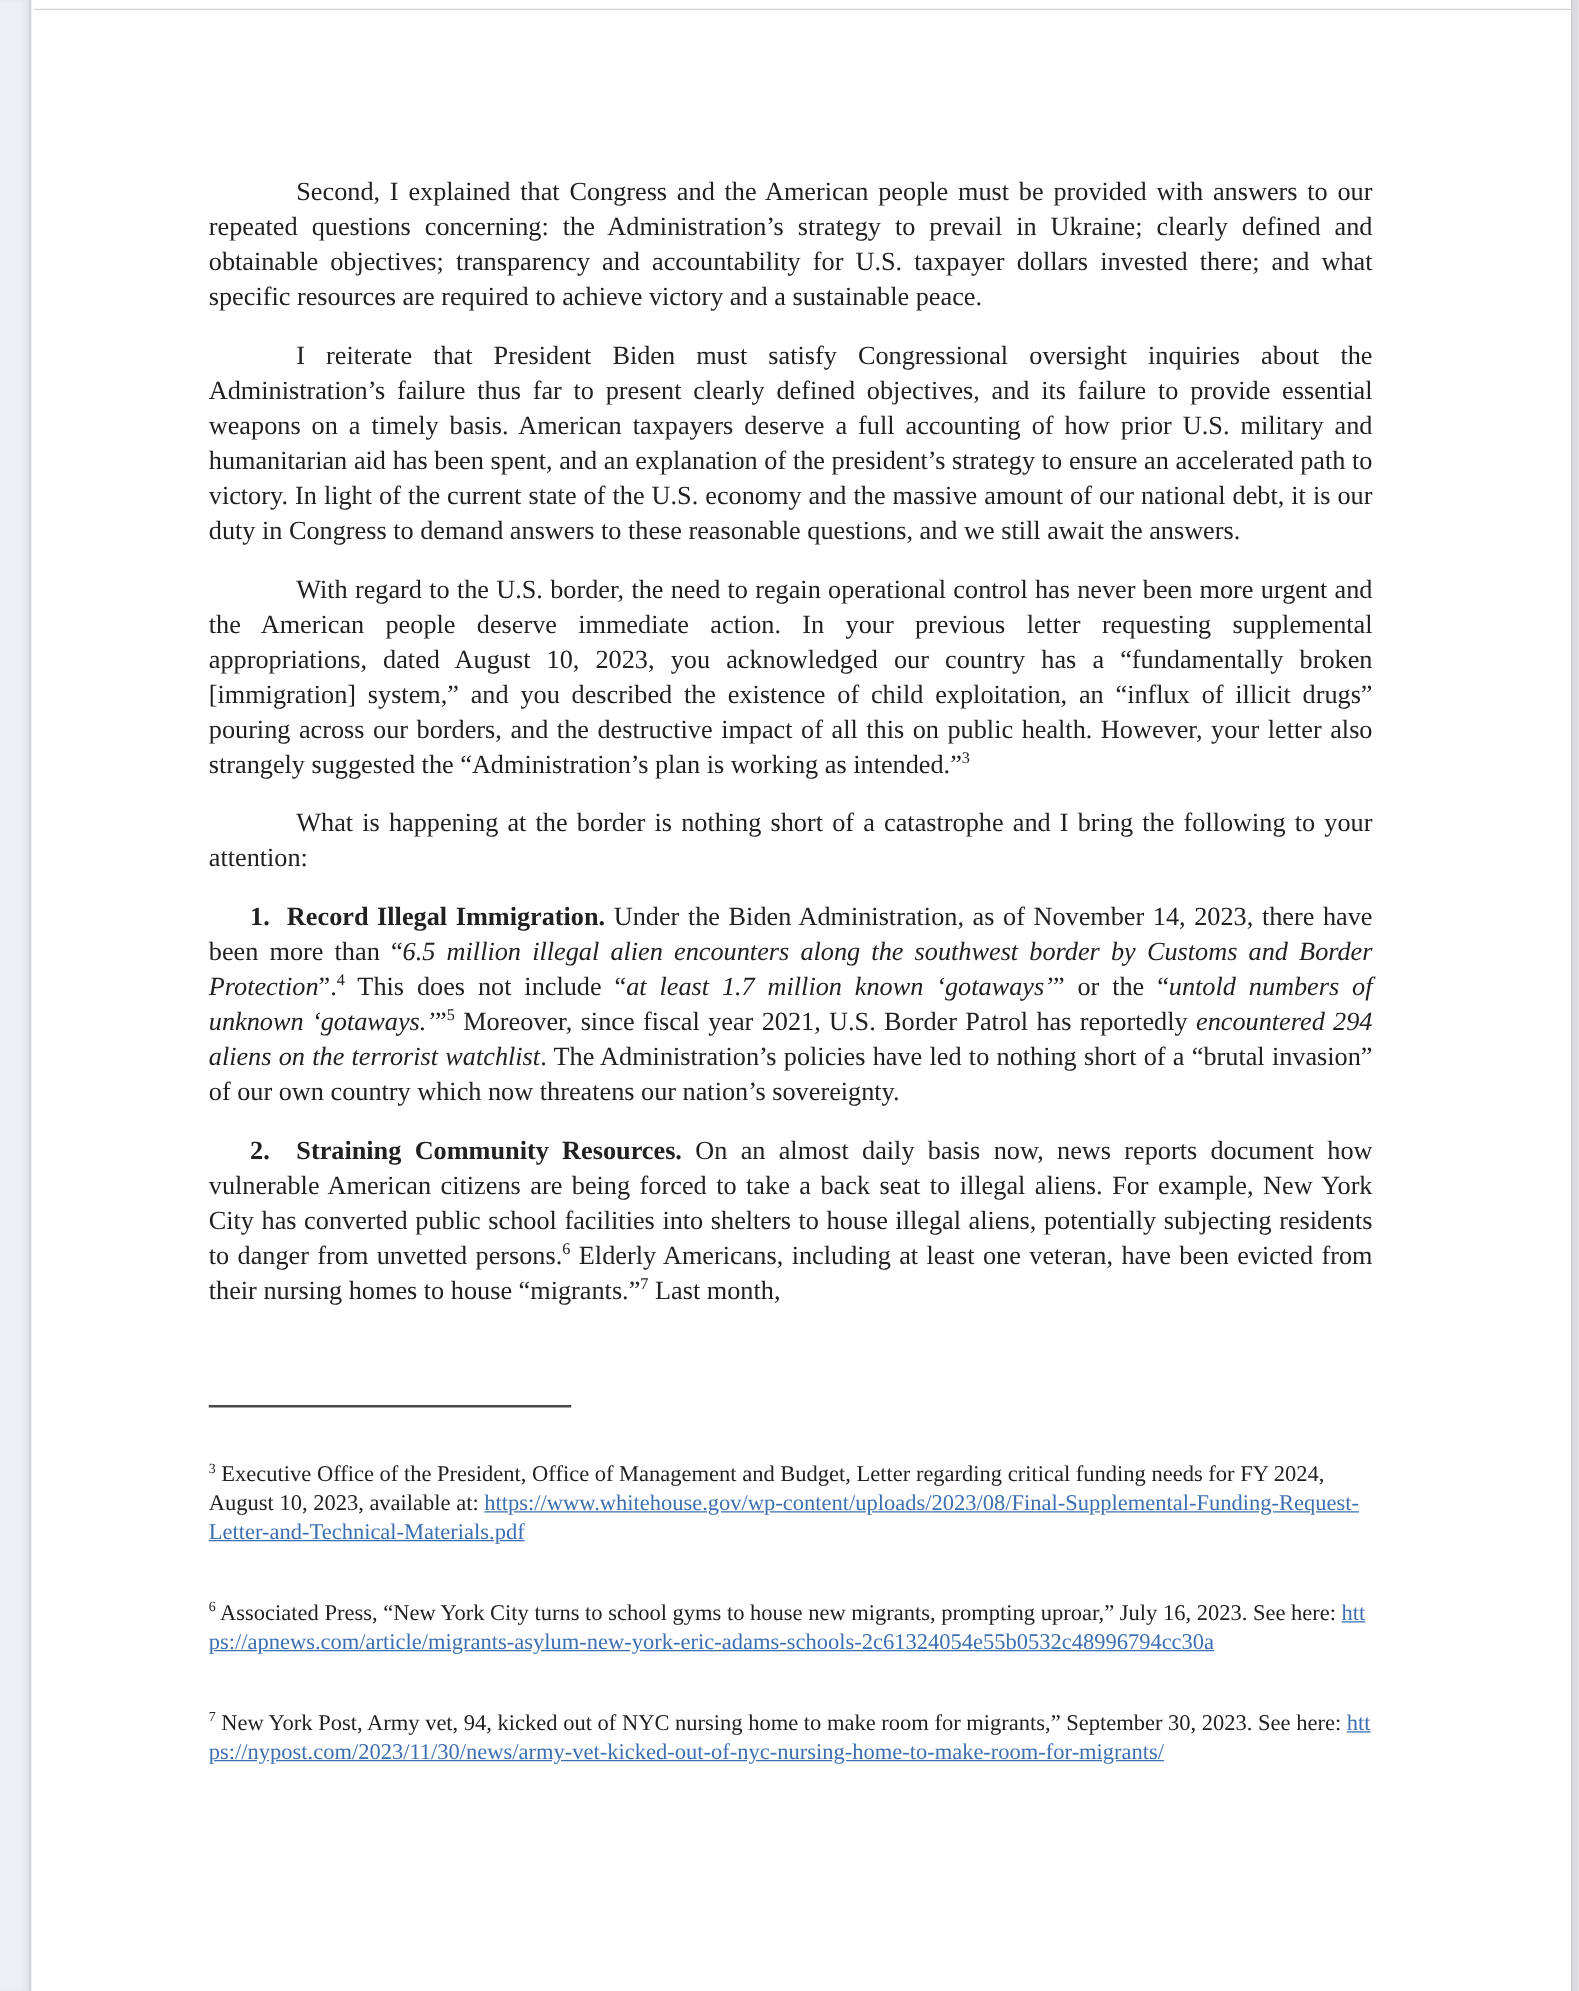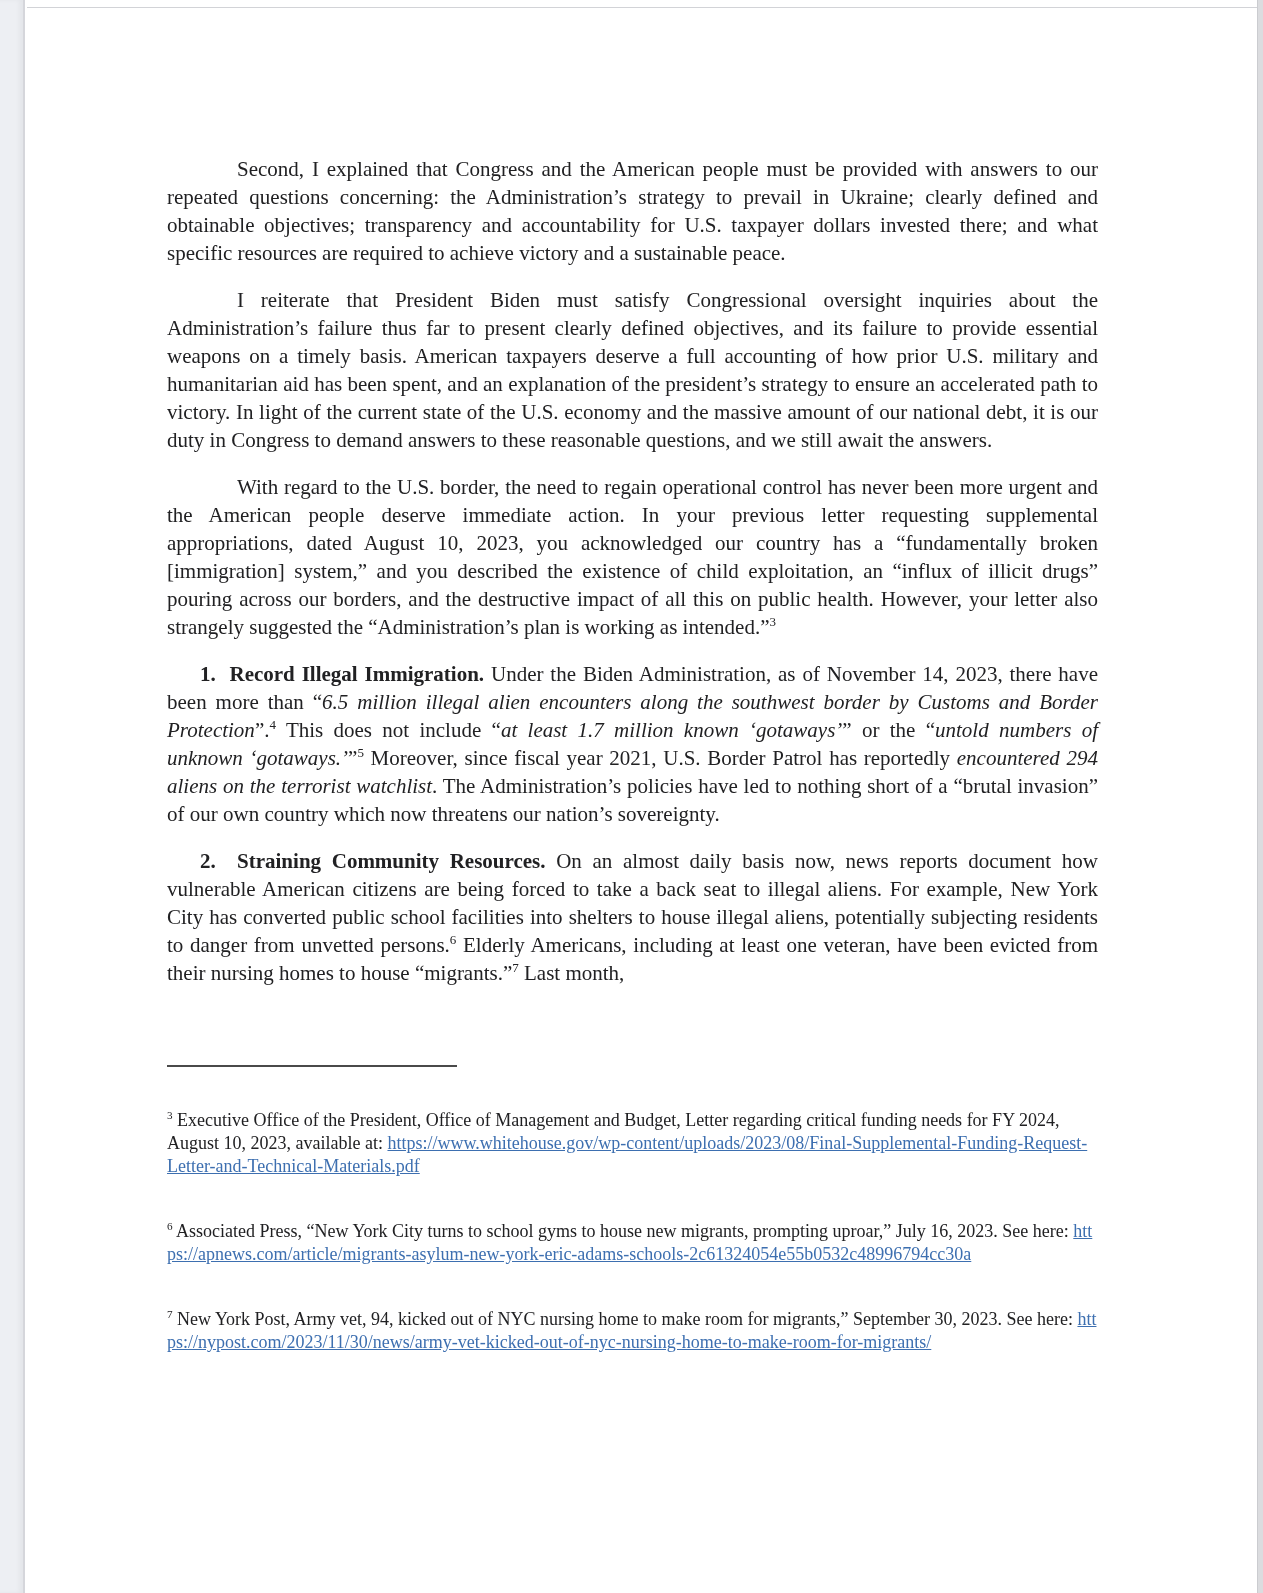--- a/index.html
+++ b/index.html
@@ -27,21 +27,21 @@
   .gutter-right{
     position:absolute;right:0;top:0;width:6px;height:100%;
     background:var(--gutter-right);
     border-left:1px solid #cbccd0;
   }
   .page-top-edge{
     position:absolute;left:27px;right:6px;top:7px;height:1px;
     background:#d2d3d7;
   }
   .content{
-    position:absolute;left:167px;top:155px;width:931px;
+    position:absolute;left:167px;top:139px;width:931px;
     font-size:21px;line-height:28px;
     text-align:justify;
   }
   .content p{margin-top:19px;}
   .content p:first-child{margin-top:0;}
   p.body{text-indent:70px;}
   p.list{text-indent:33px;}
   .b{font-weight:bold;font-family:Liberation Serif, serif;}
   .i{font-style:italic;}
   sup{
@@ -71,20 +71,21 @@
 
 <div class="gutter-left"></div>
 <div class="page-top-edge"></div>
 <div class="gutter-right"></div>
 
 <div class="content">
   <div id="paragraphs">
       <p class="body"><span>Second, I explained that Congress and the American people must be provided with answers to our repeated questions concerning: the Administration’s strategy to prevail in Ukraine; clearly defined and obtainable objectives; transparency and accountability for U.S. taxpayer dollars invested there; and what specific resources are required to achieve victory and a sustainable peace.</span></p>
       <p class="body"><span>I reiterate that President Biden must satisfy Congressional oversight inquiries about the Administration’s failure thus far to present clearly defined objectives, and its failure to provide essential weapons on a timely basis. American taxpayers deserve a full accounting of how prior U.S. military and humanitarian aid has been spent, and an explanation of the president’s strategy to ensure an accelerated path to victory. In light of the current state of the U.S. economy and the massive amount of our national debt, it is our duty in Congress to demand answers to these reasonable questions, and we still await the answers.</span></p>
       <p class="body"><span>With regard to the U.S. border, the need to regain operational control has never been more urgent and the American people deserve immediate action. In your previous letter requesting supplemental appropriations, dated August 10, 2023, you acknowledged our country has a “fundamentally broken [immigration] system,” and you described the existence of child exploitation, an “influx of illicit drugs” pouring across our borders, and the destructive impact of all this on public health. However, your letter also strangely suggested the “Administration’s plan is working as intended.”</span><sup>3</sup></p>
+      <p class="body"><span>What is happening at the border is nothing short of a catastrophe and I bring the following to your attention:</span></p>
       <p class="list"><span class="b">1.&nbsp;&nbsp;Record Illegal Immigration.</span><span> Under the Biden Administration, as of November 14, 2023, there have been more than “</span><span class="i">6.5 million illegal alien encounters along the southwest border by Customs and Border Protection</span><span>”.</span><sup>4</sup><span> This does not include “</span><span class="i">at least 1.7 million known ‘gotaways’</span><span>” or the “</span><span class="i">untold numbers of unknown ‘gotaways.’</span><span>”</span><sup>5</sup><span> Moreover, since fiscal year 2021, U.S. Border Patrol has reportedly </span><span class="i">encountered 294 aliens on the terrorist watchlist</span><span>. The Administration’s policies have led to nothing short of a “brutal invasion” of our own country which now threatens our nation’s sovereignty.</span></p>
       <p class="list"><span class="b">2.&nbsp;&nbsp;Straining Community Resources.</span><span> On an almost daily basis now, news reports document how vulnerable American citizens are being forced to take a back seat to illegal aliens. For example, New York City has converted public school facilities into shelters to house illegal aliens, potentially subjecting residents to danger from unvetted persons.</span><sup>6</sup><span> Elderly Americans, including at least one veteran, have been evicted from their nursing homes to house “migrants.”</span><sup>7</sup><span> Last month,</span></p>
     </div>
   <div class="fn-area">
     <div class="fn-rule"></div>
     <div id="footnotes">
         <div class="fn"><sup>3</sup><span> Executive Office of the President, Office of Management and Budget, Letter regarding critical funding needs for FY 2024, August 10, 2023, available at: </span><a href="#">https://www.whitehouse.gov/wp-content/uploads/2023/08/Final-Supplemental-Funding-Request-Letter-and-Technical-Materials.pdf</a></div>
         <div class="fn"><sup>6</sup><span> Associated Press, “New York City turns to school gyms to house new migrants, prompting uproar,” July 16, 2023. See here: </span><a href="#">https://apnews.com/article/migrants-asylum-new-york-eric-adams-schools-2c61324054e55b0532c48996794cc30a</a></div>
         <div class="fn"><sup>7</sup><span> New York Post, Army vet, 94, kicked out of NYC nursing home to make room for migrants,” September 30, 2023. See here: </span><a href="#">https://nypost.com/2023/11/30/news/army-vet-kicked-out-of-nyc-nursing-home-to-make-room-for-migrants/</a></div>
       </div>

